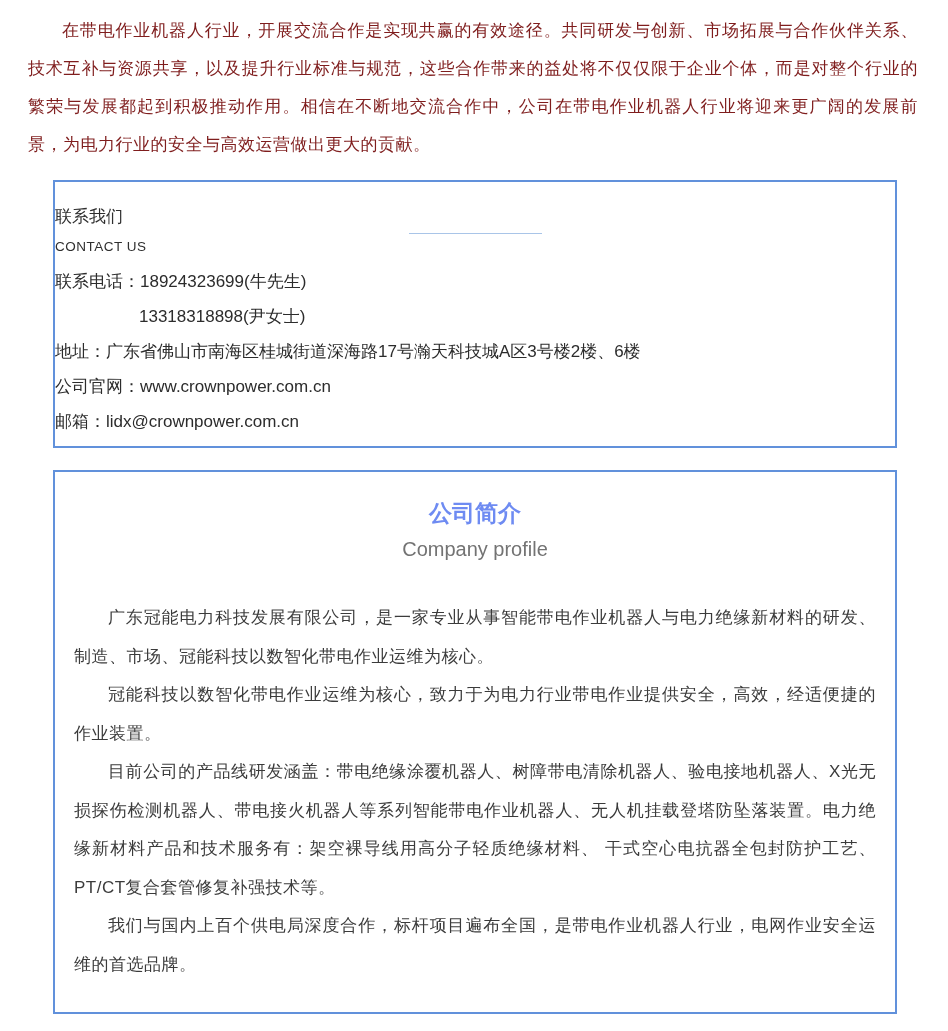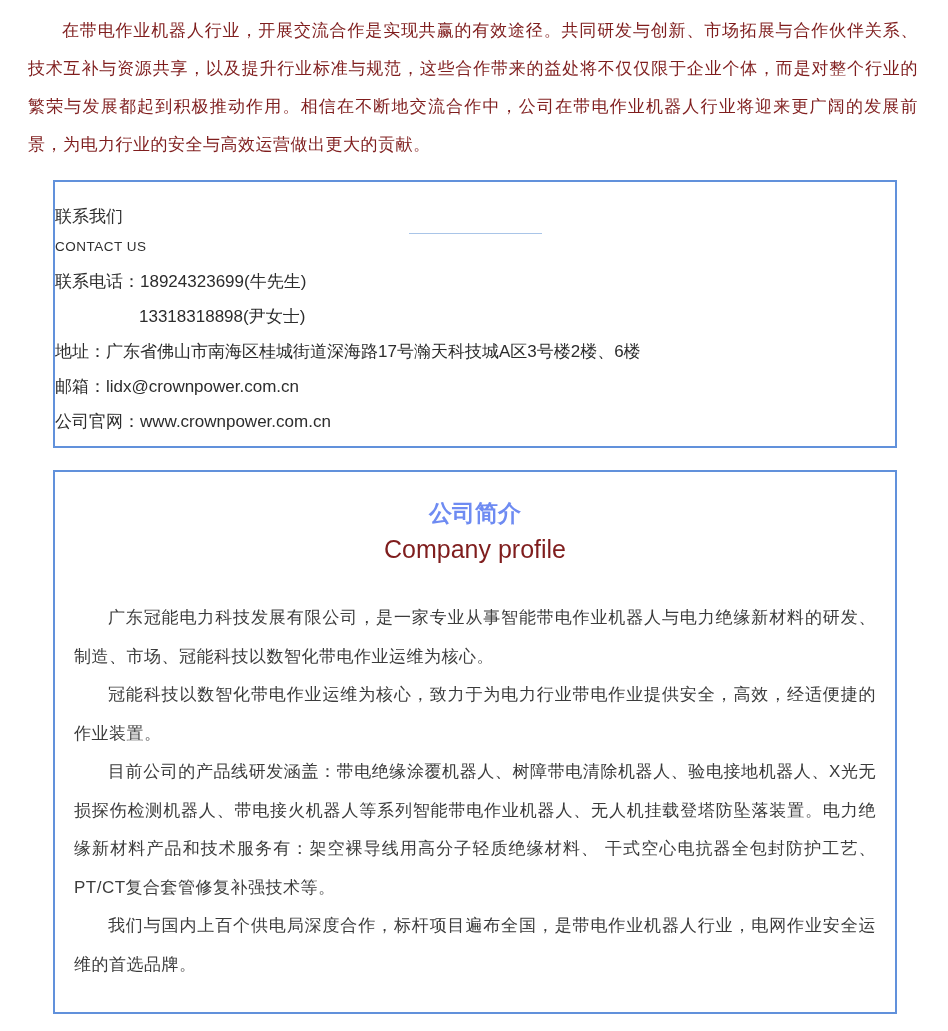--- a/index.html
+++ b/index.html
@@ -76,22 +76,22 @@
     margin-top: 28px;
     text-align: center;
     font-size: 23px;
     font-weight: bold;
     color: #6e8bf2;
     line-height: 26px;
   }
   .profile-title-en {
     margin-top: 11px;
     text-align: center;
-    font-size: 25px;
-    color: #7f1d1d;
+    font-size: 20px;
+    color: #737373;
     line-height: 24px;
   }
   .profile-body {
     margin-top: 38px;
   }
   .profile-body p {
     margin: 0;
     font-size: 17px;
     line-height: 38.5px;
     text-align: justify;
@@ -105,22 +105,22 @@
 
 <div class="intro">在带电作业机器人行业，开展交流合作是实现共赢的有效途径。共同研发与创新、市场拓展与合作伙伴关系、技术互补与资源共享，以及提升行业标准与规范，这些合作带来的益处将不仅仅限于企业个体，而是对整个行业的繁荣与发展都起到积极推动作用。相信在不断地交流合作中，公司在带电作业机器人行业将迎来更广阔的发展前景，为电力行业的安全与高效运营做出更大的贡献。</div>
 
 <div class="panel contact">
   <div class="contact-title-cn">联系我们</div>
   <div class="contact-underline"></div>
   <div class="contact-title-en">CONTACT US</div>
   <div class="contact-line first">联系电话：18924323699(牛先生)</div>
   <div class="contact-line phone2">13318318898(尹女士)</div>
   <div class="contact-line">地址：广东省佛山市南海区桂城街道深海路17号瀚天科技城A区3号楼2楼、6楼</div>
+  <div class="contact-line">公司官网：www.crownpower.com.cn</div>
   <div class="contact-line">邮箱：lidx@crownpower.com.cn</div>
-  <div class="contact-line">公司官网：www.crownpower.com.cn</div>
 </div>
 
 <div class="panel profile">
   <div class="profile-title-cn">公司简介</div>
   <div class="profile-title-en">Company profile</div>
   <div class="profile-body">
     <p>广东冠能电力科技发展有限公司，是一家专业从事智能带电作业机器人与电力绝缘新材料的研发、制造、市场、冠能科技以数智化带电作业运维为核心。</p>
     <p>冠能科技以数智化带电作业运维为核心，致力于为电力行业带电作业提供安全，高效，经适便捷的作业装置。</p>
     <p>目前公司的产品线研发涵盖：带电绝缘涂覆机器人、树障带电清除机器人、验电接地机器人、X光无损探伤检测机器人、带电接火机器人等系列智能带电作业机器人、无人机挂载登塔防坠落装置。电力绝缘新材料产品和技术服务有：架空裸导线用高分子轻质绝缘材料、 干式空心电抗器全包封防护工艺、PT/CT复合套管修复补强技术等。</p>
     <p>我们与国内上百个供电局深度合作，标杆项目遍布全国，是带电作业机器人行业，电网作业安全运维的首选品牌。</p>

